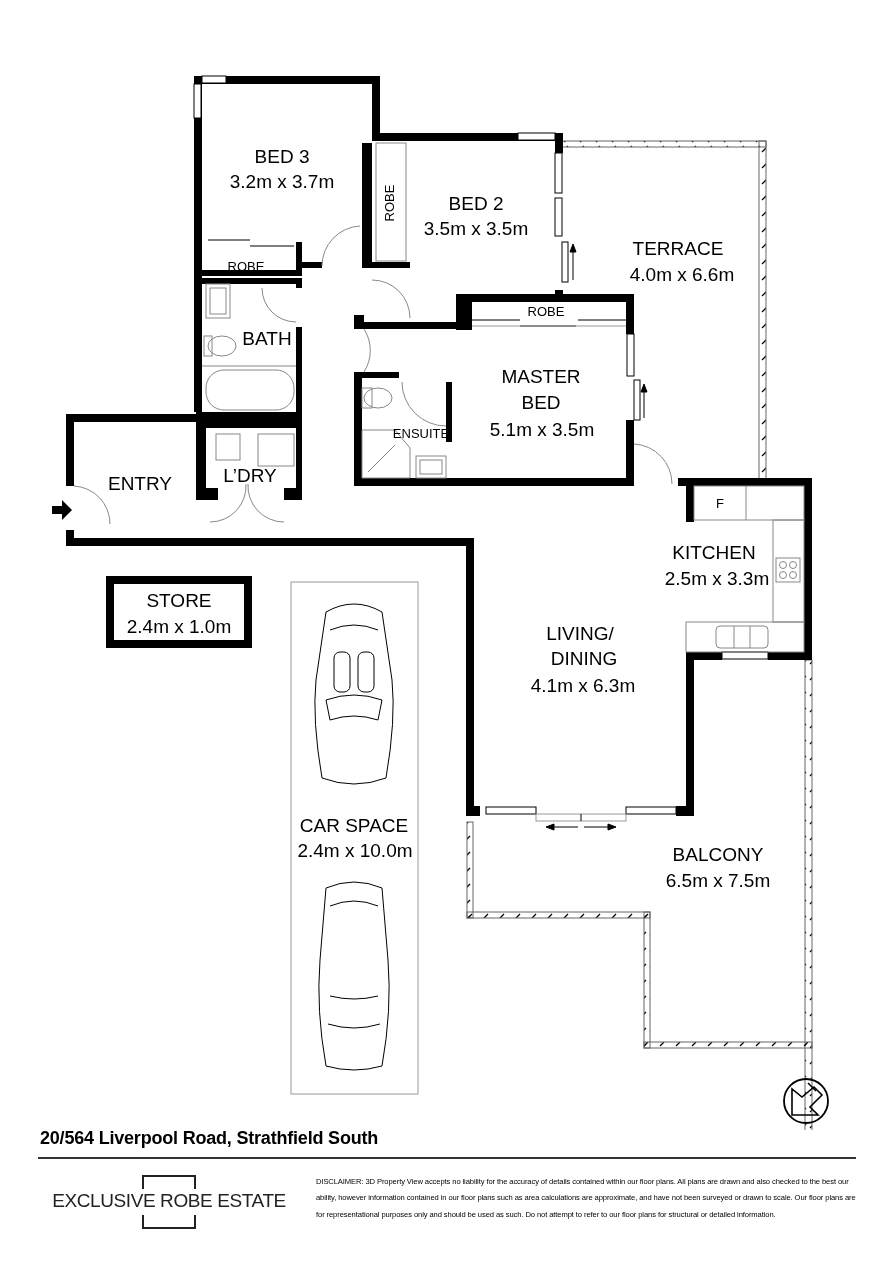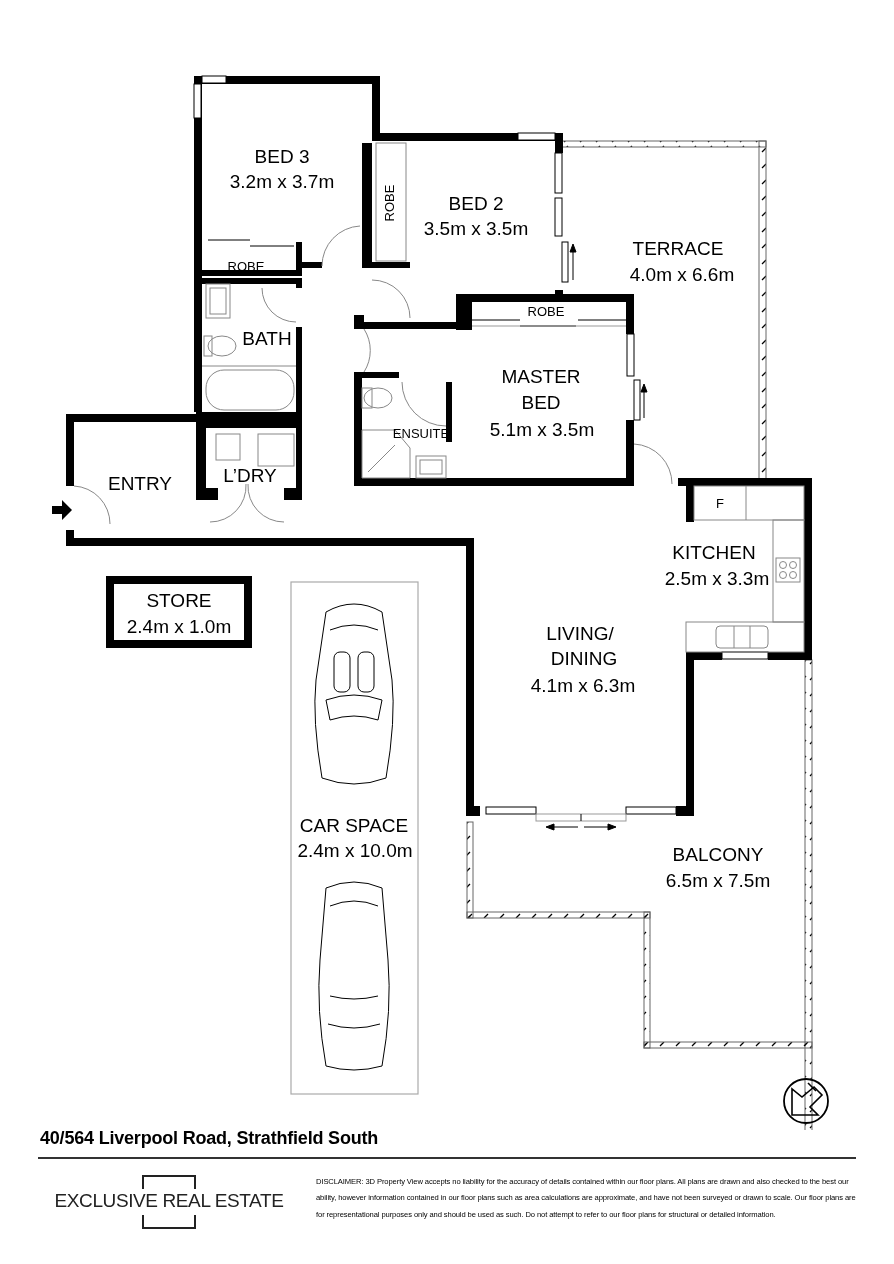--- a/index.html
+++ b/index.html
@@ -234,20 +234,20 @@
   <text class="room-label" x="584" y="665">DINING</text>
   <text class="room-label" x="583" y="692">4.1m x 6.3m</text>
   <text class="room-label" x="718" y="861">BALCONY</text>
   <text class="room-label" x="718" y="887">6.5m x 7.5m</text>
   <text class="room-label" x="179" y="607">STORE</text>
   <text class="room-label" x="179" y="633">2.4m x 1.0m</text>
   <text class="room-label" x="354" y="832">CAR SPACE</text>
   <text class="room-label" x="355" y="857">2.4m x 10.0m</text>
 </svg>
 
-<div id="address">40/564 Liverpool Road, Strathfield South</div>
+<div id="address">20/564 Liverpool Road, Strathfield South</div>
 <div id="divider"></div>
 <div id="logo">
   <div class="frame-top"></div>
-  <div class="name">EXCLUSIVE REAL ESTATE</div>
+  <div class="name">EXCLUSIVE ROBE ESTATE</div>
   <div class="frame-bot"></div>
 </div>
 <div id="disclaimer">DISCLAIMER: 3D Property View accepts no liability for the accuracy of details contained within our floor plans. All plans are drawn and also checked to the best our ability, however information contained in our floor plans such as area calculations are approximate, and have not been surveyed or drawn to scale. Our floor plans are for representational purposes only and should be used as such. Do not attempt to refer to our floor plans for structural or detailed information.</div>
 
 </body></html>

